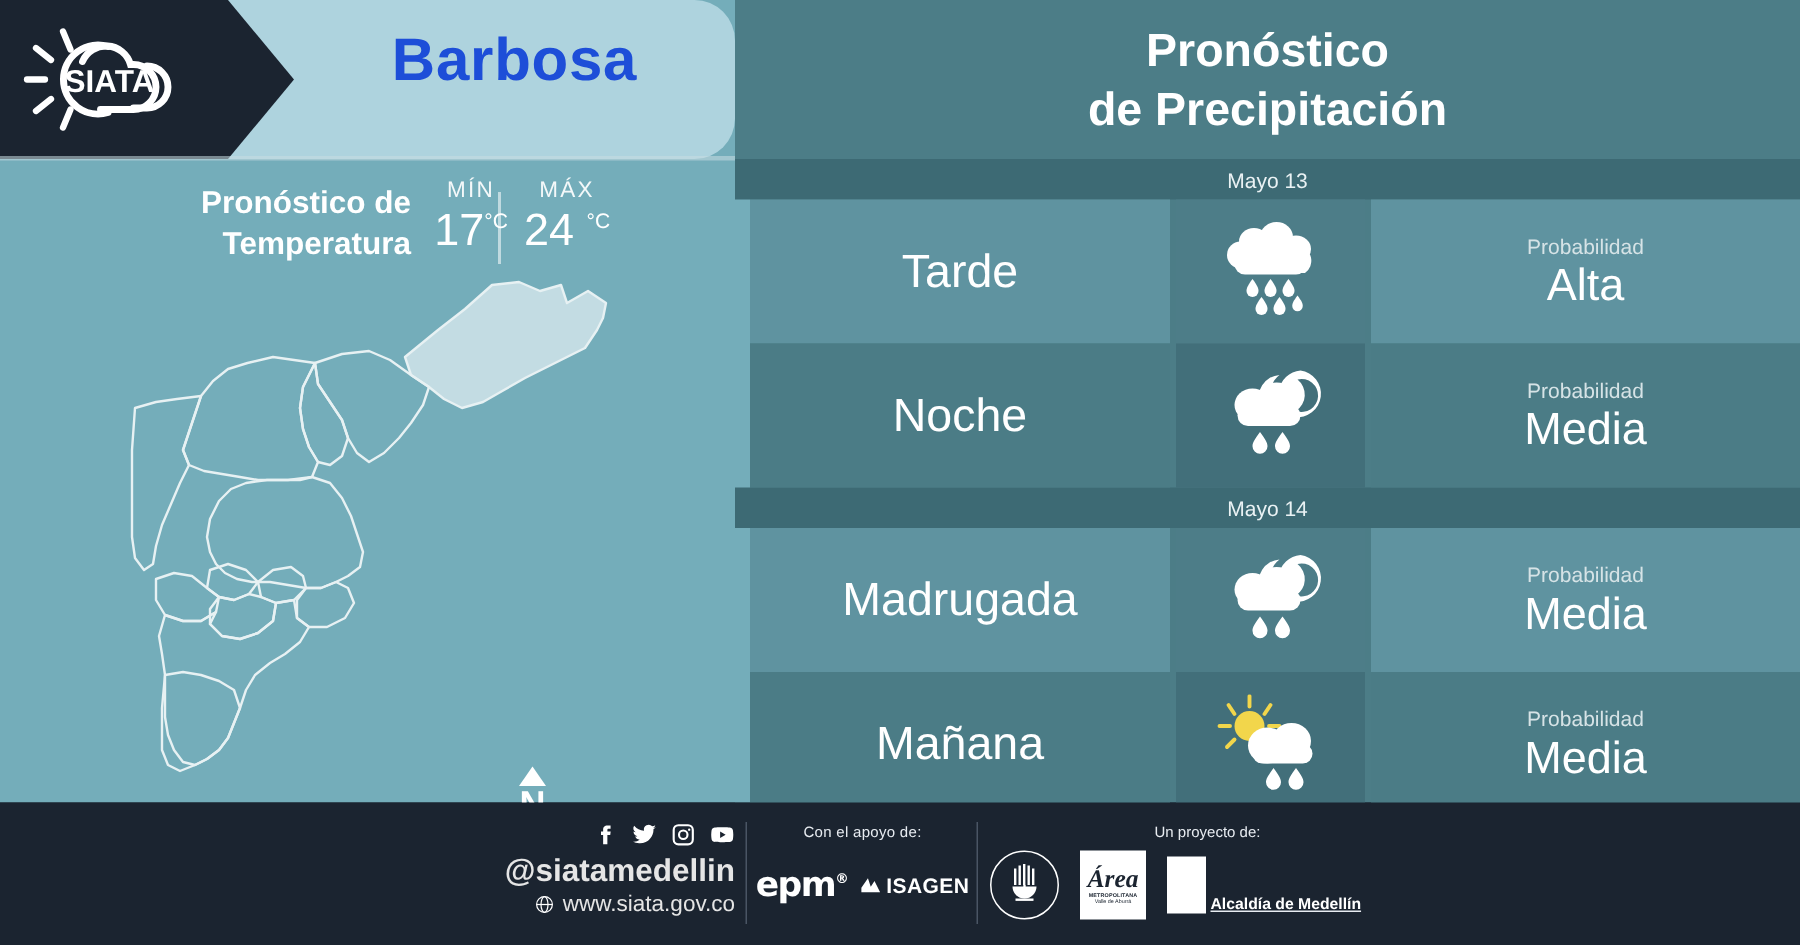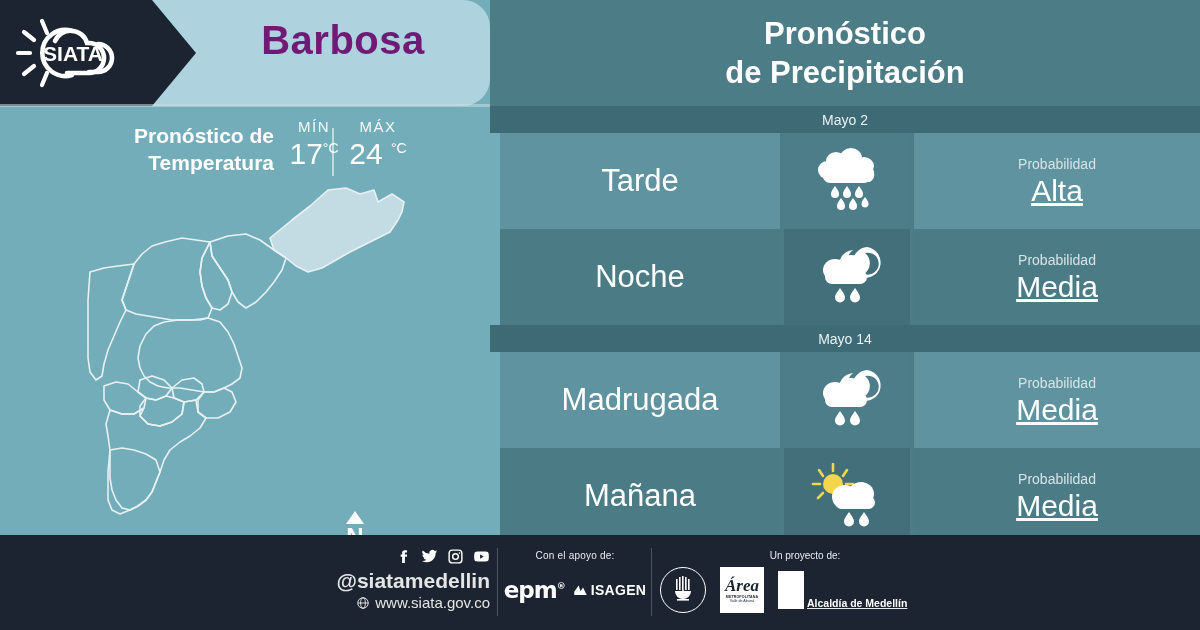--- a/index.html
+++ b/index.html
@@ -15,21 +15,21 @@
   .left-header{position:absolute;left:0;top:0;width:490px;height:106px;background:#aed3de;border-radius:27px;}
   .logo-chevron{
     position:absolute;left:0;top:0;width:196px;height:106px;background:#1b2430;
     clip-path:polygon(0 0,152px 0,196px 53px,152px 106px,0 106px);
     display:flex;align-items:center;justify-content:flex-start;
   }
   .logo-mark{position:relative;width:120px;height:80px;margin-left:12px;}
   .city-title{
     position:absolute;left:196px;top:0;width:294px;height:80px;
     display:flex;align-items:center;justify-content:center;
-    color:#701a75;font-size:40px;font-weight:bold;letter-spacing:.5px;
+    color:#1d4ed8;font-size:40px;font-weight:bold;letter-spacing:.5px;
   }
   .left-sep{position:absolute;left:0;top:104px;width:490px;height:3px;background:#c9dde2;opacity:.55;}
 
   .temp-block{position:absolute;left:0;top:118px;width:490px;height:72px;}
   .temp-label{
     position:absolute;left:62px;top:4px;width:212px;text-align:right;
     color:#ffffff;font-size:21px;font-weight:bold;line-height:27px;
   }
   .temp-col{position:absolute;top:0;text-align:center;color:#ffffff;}
   .temp-col.min{left:274px;width:80px;}
@@ -67,21 +67,21 @@
   .row.dark .cell-icon{background:#426f7a;}
 
   .cell-time{position:absolute;left:10px;top:0;width:280px;height:96px;
     display:flex;align-items:center;justify-content:center;
     color:#ffffff;font-size:31px;}
   .cell-icon{position:absolute;left:294px;top:0;width:126px;height:96px;
     display:flex;align-items:center;justify-content:center;}
   .cell-prob{position:absolute;left:424px;top:0;width:286px;height:96px;
     display:flex;flex-direction:column;align-items:center;justify-content:center;color:#ffffff;}
   .prob-cap{font-size:14px;color:#d6e3e6;line-height:18px;}
-  .prob-val{font-size:30px;line-height:35px;text-decoration:underline;}
+  .prob-val{font-size:30px;line-height:35px;}
   .wx{width:76px;height:66px;display:block;}
   .edge-strip{position:absolute;left:0;top:106px;width:10px;height:429px;background:#74adba;}
 
   
   .footer{position:absolute;left:0;top:535px;width:1200px;height:95px;background:#1b2430;}
   .f-social{position:absolute;left:300px;top:10px;width:190px;color:#e5e5e5;text-align:right;}
   .f-icons{display:flex;gap:9px;justify-content:flex-end;align-items:center;height:22px;}
   .f-icons svg{width:17px;height:17px;fill:#ffffff;}
   .f-handle{font-size:21px;font-weight:bold;line-height:25px;margin-top:1px;}
   .f-web{font-size:15px;line-height:19px;display:flex;align-items:center;justify-content:flex-end;gap:5px;}
@@ -192,21 +192,21 @@
     </div>
   </div>
 
   <div class="right-panel">
     <div class="rp-head">
       <div>Pronóstico</div>
       <div>de Precipitación</div>
     </div>
     <div class="edge-strip"></div>
 
-    <div class="date-band d1">Mayo 2</div>
+    <div class="date-band d1">Mayo 13</div>
     <div class="date-band d2">Mayo 14</div>
 
     <div class="row r1 light">
       <div class="cell-time">Tarde</div>
       <div class="cell-icon">
         <svg class="wx" viewBox="0 0 76 66" aria-hidden="true">
           <g fill="#ffffff">
             <path d="M20 34 a11 11 0 0 1 2-20 a13 13 0 0 1 12-8 a12 12 0 0 1 11 7 a10 10 0 0 1 12 3 a10 10 0 0 1 4 18 Z"></path>
             <ellipse cx="27" cy="13" rx="10" ry="9"></ellipse>
             <ellipse cx="42" cy="10" rx="11" ry="10"></ellipse>

